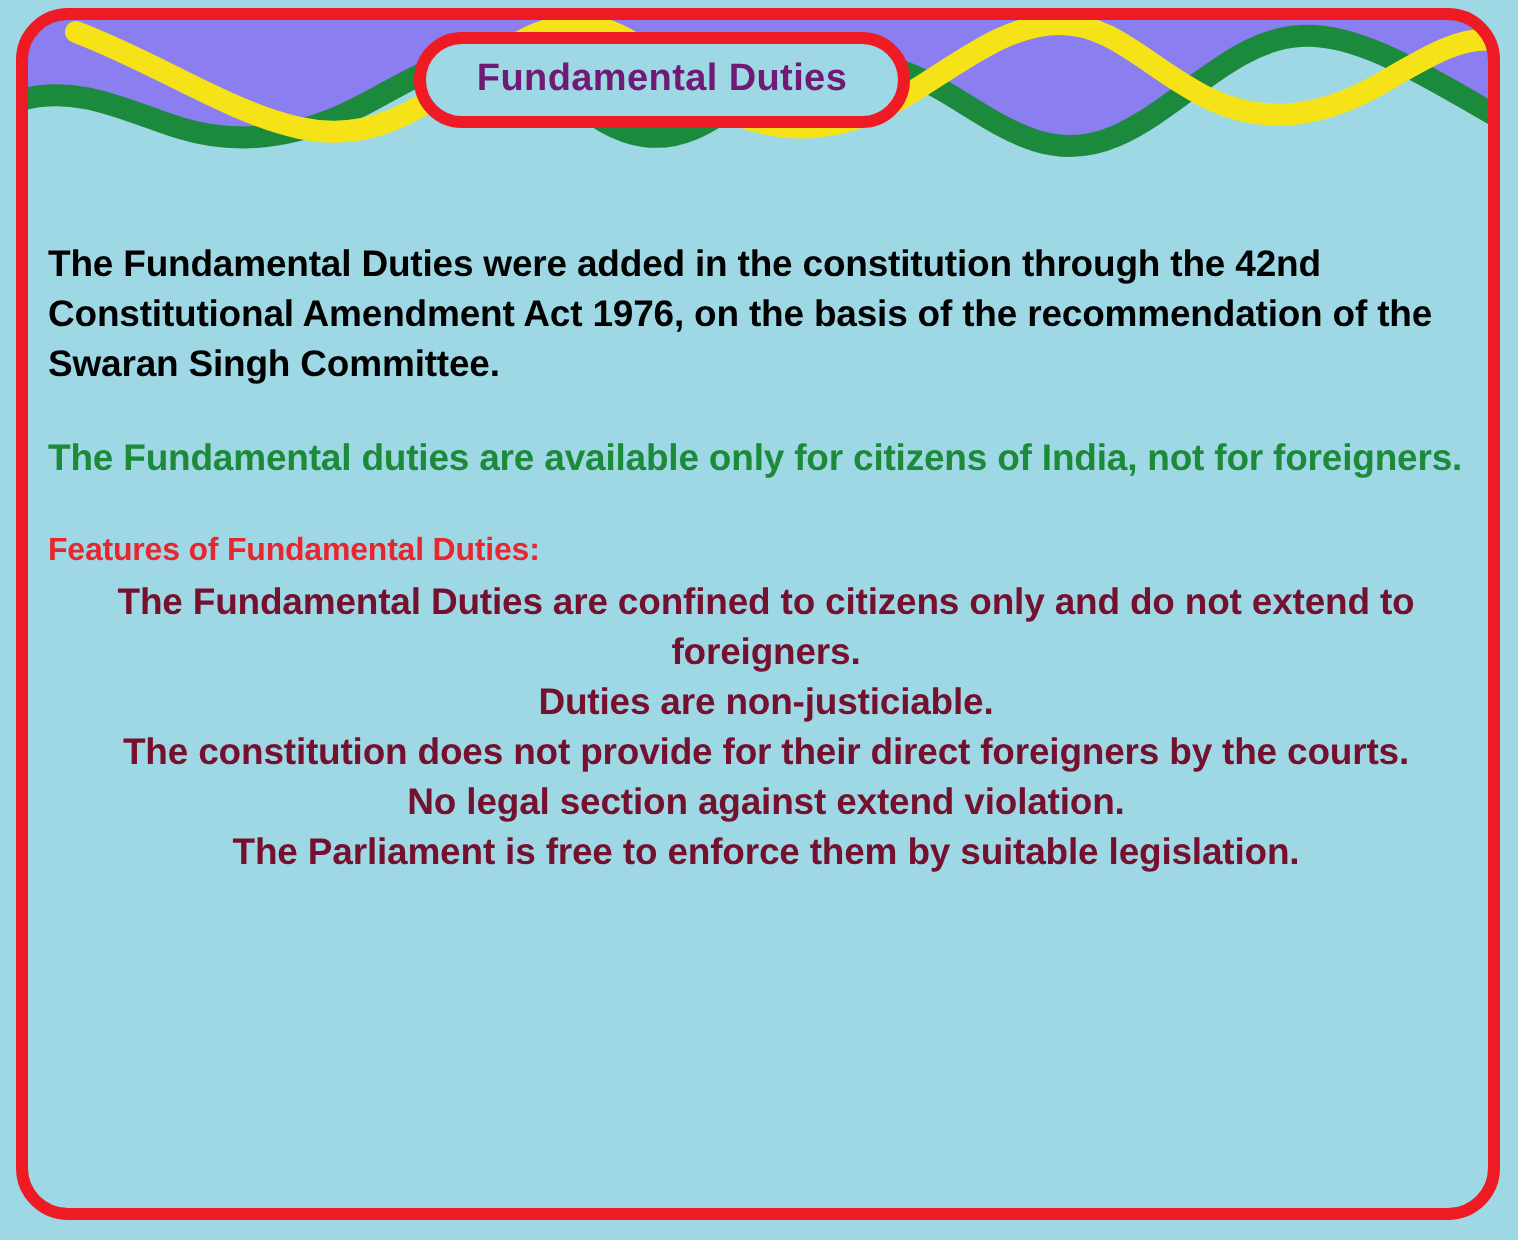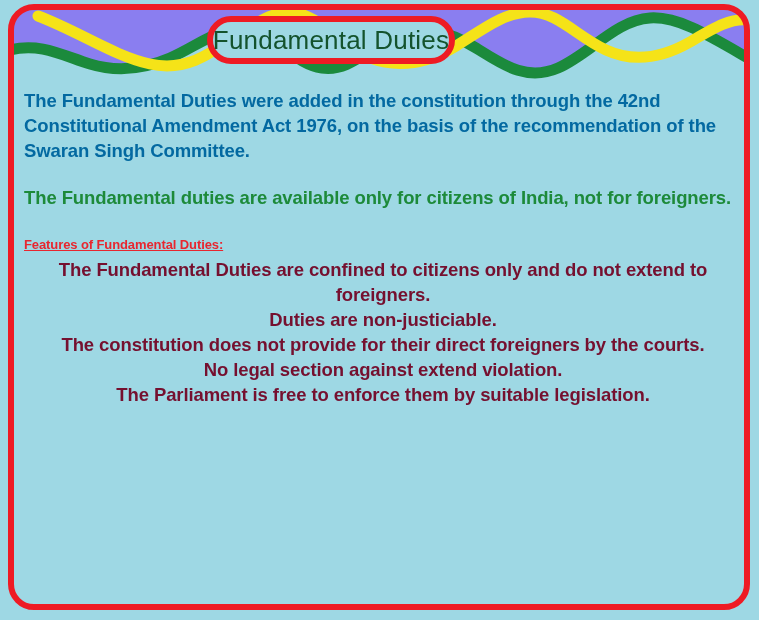--- a/index.html
+++ b/index.html
@@ -62,55 +62,54 @@
     background: #9ed8e4;
     border: 6px solid #ee1b24;
     border-radius: 26px;
     box-sizing: border-box;
     z-index: 5;
     display: flex;
     align-items: center;
     justify-content: center;
   }
   .title-text {
-    color: #14532d;
-    font-size: 26px;
-    font-weight: normal;
+    color: #701a75;
+    font-size: 19px;
+    font-weight: bold;
     letter-spacing: 0.2px;
     white-space: nowrap;
   }
 
   
   .content {
     position: absolute;
     left: 24px;
     top: 88px;
     width: 718px;
     z-index: 4;
   }
 
   .para {
     font-size: 18.5px;
     font-weight: bold;
     line-height: 25px;
     margin: 0 0 22px 0;
     letter-spacing: -0.1px;
   }
-  .para.blue   { color: #0369a1; }
+  .para.blue   { color: #000000; margin-top: 31px; }
   .para.red    { color: #e8262f; }
   .para.green  { color: #1d8a3a; }
 
   .features-heading {
-    font-size: 13px;
+    font-size: 16px;
     font-weight: bold;
     line-height: 25px;
     color: #e8262f;
     margin: 0;
     letter-spacing: -0.1px;
-    text-decoration: underline;
   }
   .features-list {
     list-style: none;
     margin: 0;
     padding: 0;
     text-align: center;
   }
   .features-list li {
     font-size: 18.5px;
     font-weight: bold;

